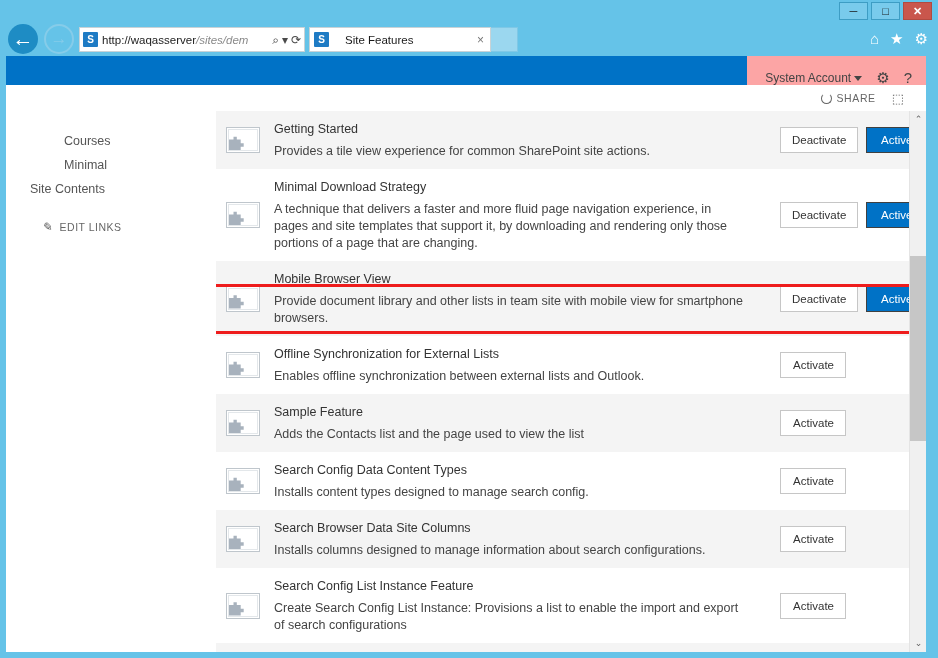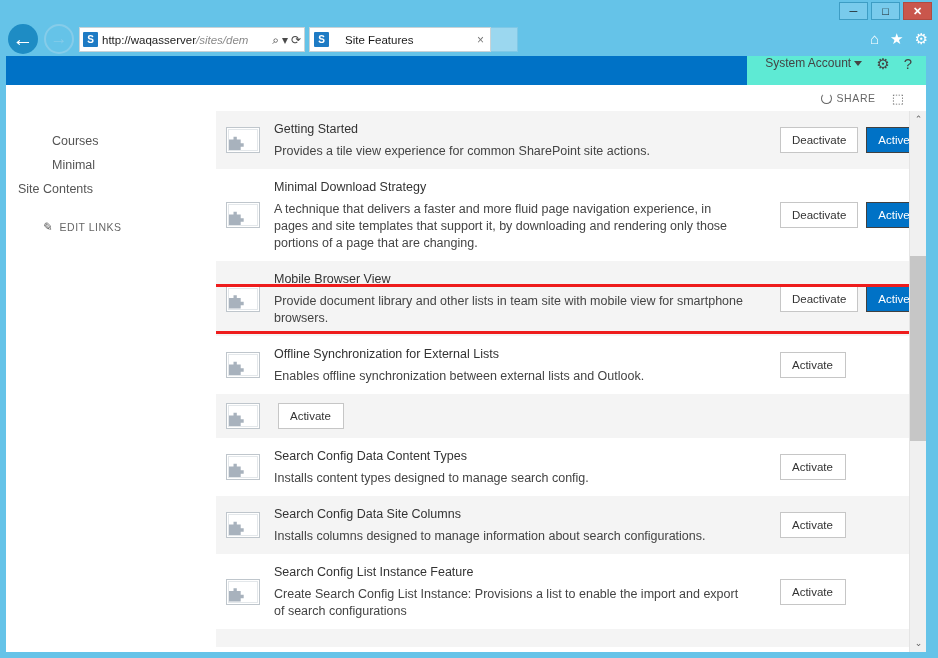--- a/index.html
+++ b/index.html
@@ -184,23 +184,23 @@
   
   #suitebar {
     position: relative;
     height: 29px;
     background: #0072c6;
   }
   #suite-right {
     position: absolute;
     top: 0; right: 0;
     height: 29px;
-    background: #5eead4;
-    display: flex;
-    align-items: flex-start;
+    background: #fca5a5;
+    display: flex;
+    align-items: flex-end;
     gap: 14px;
     padding: 0 14px 0 18px;
   }
   #account-name {
     font-size: 12px;
     color: #444444;
     cursor: pointer;
     white-space: nowrap;
   }
   .caret-dn {
@@ -265,20 +265,21 @@
     flex: 0 0 210px;
     padding-top: 18px;
     background: #ffffff;
   }
   .nav-item {
     font-size: 12.5px;
     color: #555555;
     padding: 5px 0 5px 0;
     cursor: pointer;
     white-space: nowrap;
+    margin-left: 12px;
   }
   .nav-item.indent { padding-left: 46px; }
   .nav-item.root   { padding-left: 12px; }
   #edit-links {
     margin-top: 19px;
     padding-left: 36px;
     font-size: 10.5px;
     color: #666666;
     letter-spacing: 0.5px;
     cursor: pointer;
@@ -357,21 +358,21 @@
     align-items: center;
     gap: 8px;
     padding-left: 4px;
   }
   .btn {
     font-size: 11.5px;
     font-family: "Liberation Sans", sans-serif;
     padding: 6px 11px;
     cursor: pointer;
     white-space: nowrap;
-    text-align: left;
+    text-align: right;
   }
   .btn-secondary {
     background: #ffffff;
     border: 1px solid #c6c6c6;
     color: #333333;
     min-width: 66px;
   }
   .btn-active {
     background: #0072c6;
     border: 1px solid #404040;
@@ -531,38 +532,42 @@
             <div class="ftext">
               <div class="ftitle">Offline Synchronization for External Lists</div>
               <div class="fdesc">Enables offline synchronization between external lists and Outlook.</div>
             </div>
             <div class="factions">
               <button class="btn btn-secondary">Activate</button>
             </div>
           </div>
           <div class="frow alt">
             <div class="ficon"></div>
+            <div class="ftext">
+              <div class="ftitle">Sample Feature</div>
+              <div class="fdesc">Adds the Contacts list and the page used to view the list</div>
+            </div>
             <div class="factions">
               <button class="btn btn-secondary">Activate</button>
             </div>
           </div>
           <div class="frow">
             <div class="ficon"></div>
             <div class="ftext">
               <div class="ftitle">Search Config Data Content Types</div>
               <div class="fdesc">Installs content types designed to manage search config.</div>
             </div>
             <div class="factions">
               <button class="btn btn-secondary">Activate</button>
             </div>
           </div>
           <div class="frow alt">
             <div class="ficon"></div>
             <div class="ftext">
-              <div class="ftitle">Search Config Data Site Columns</div>
+              <div class="ftitle">Search Browser Data Site Columns</div>
               <div class="fdesc">Installs columns designed to manage information about search configurations.</div>
             </div>
             <div class="factions">
               <button class="btn btn-secondary">Activate</button>
             </div>
           </div>
           <div class="frow">
             <div class="ficon"></div>
             <div class="ftext">
               <div class="ftitle">Search Config List Instance Feature</div>

